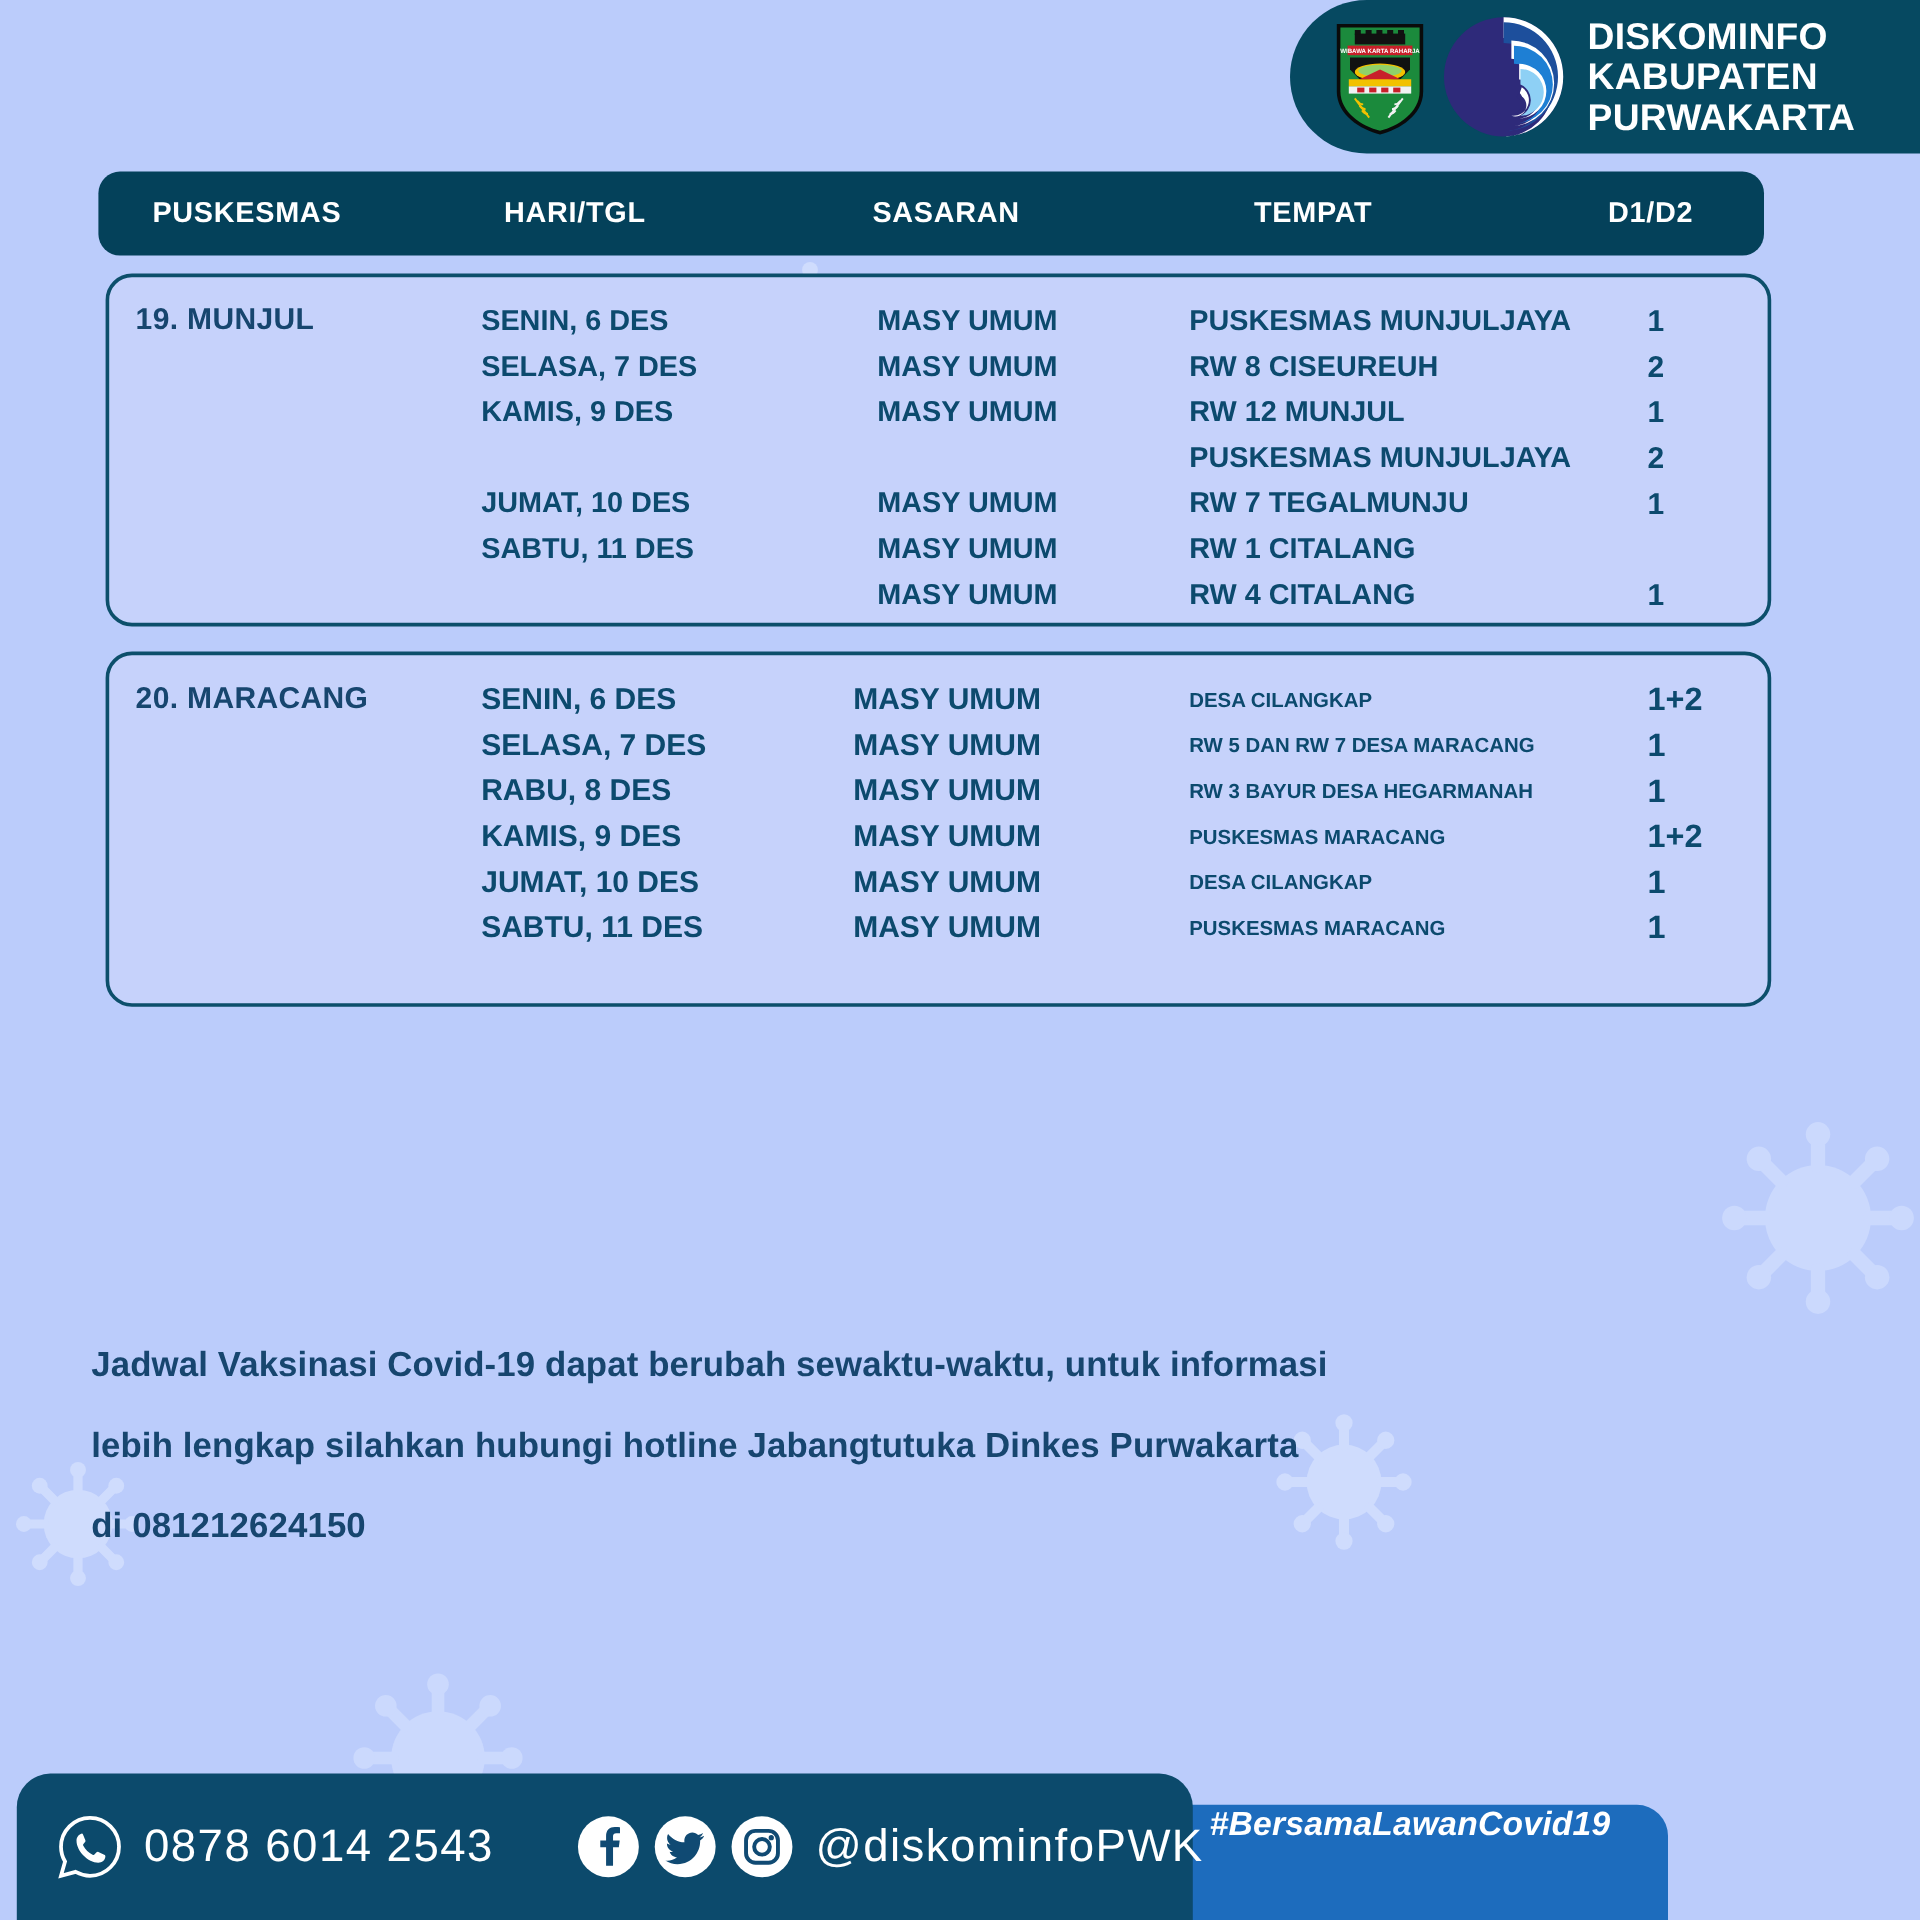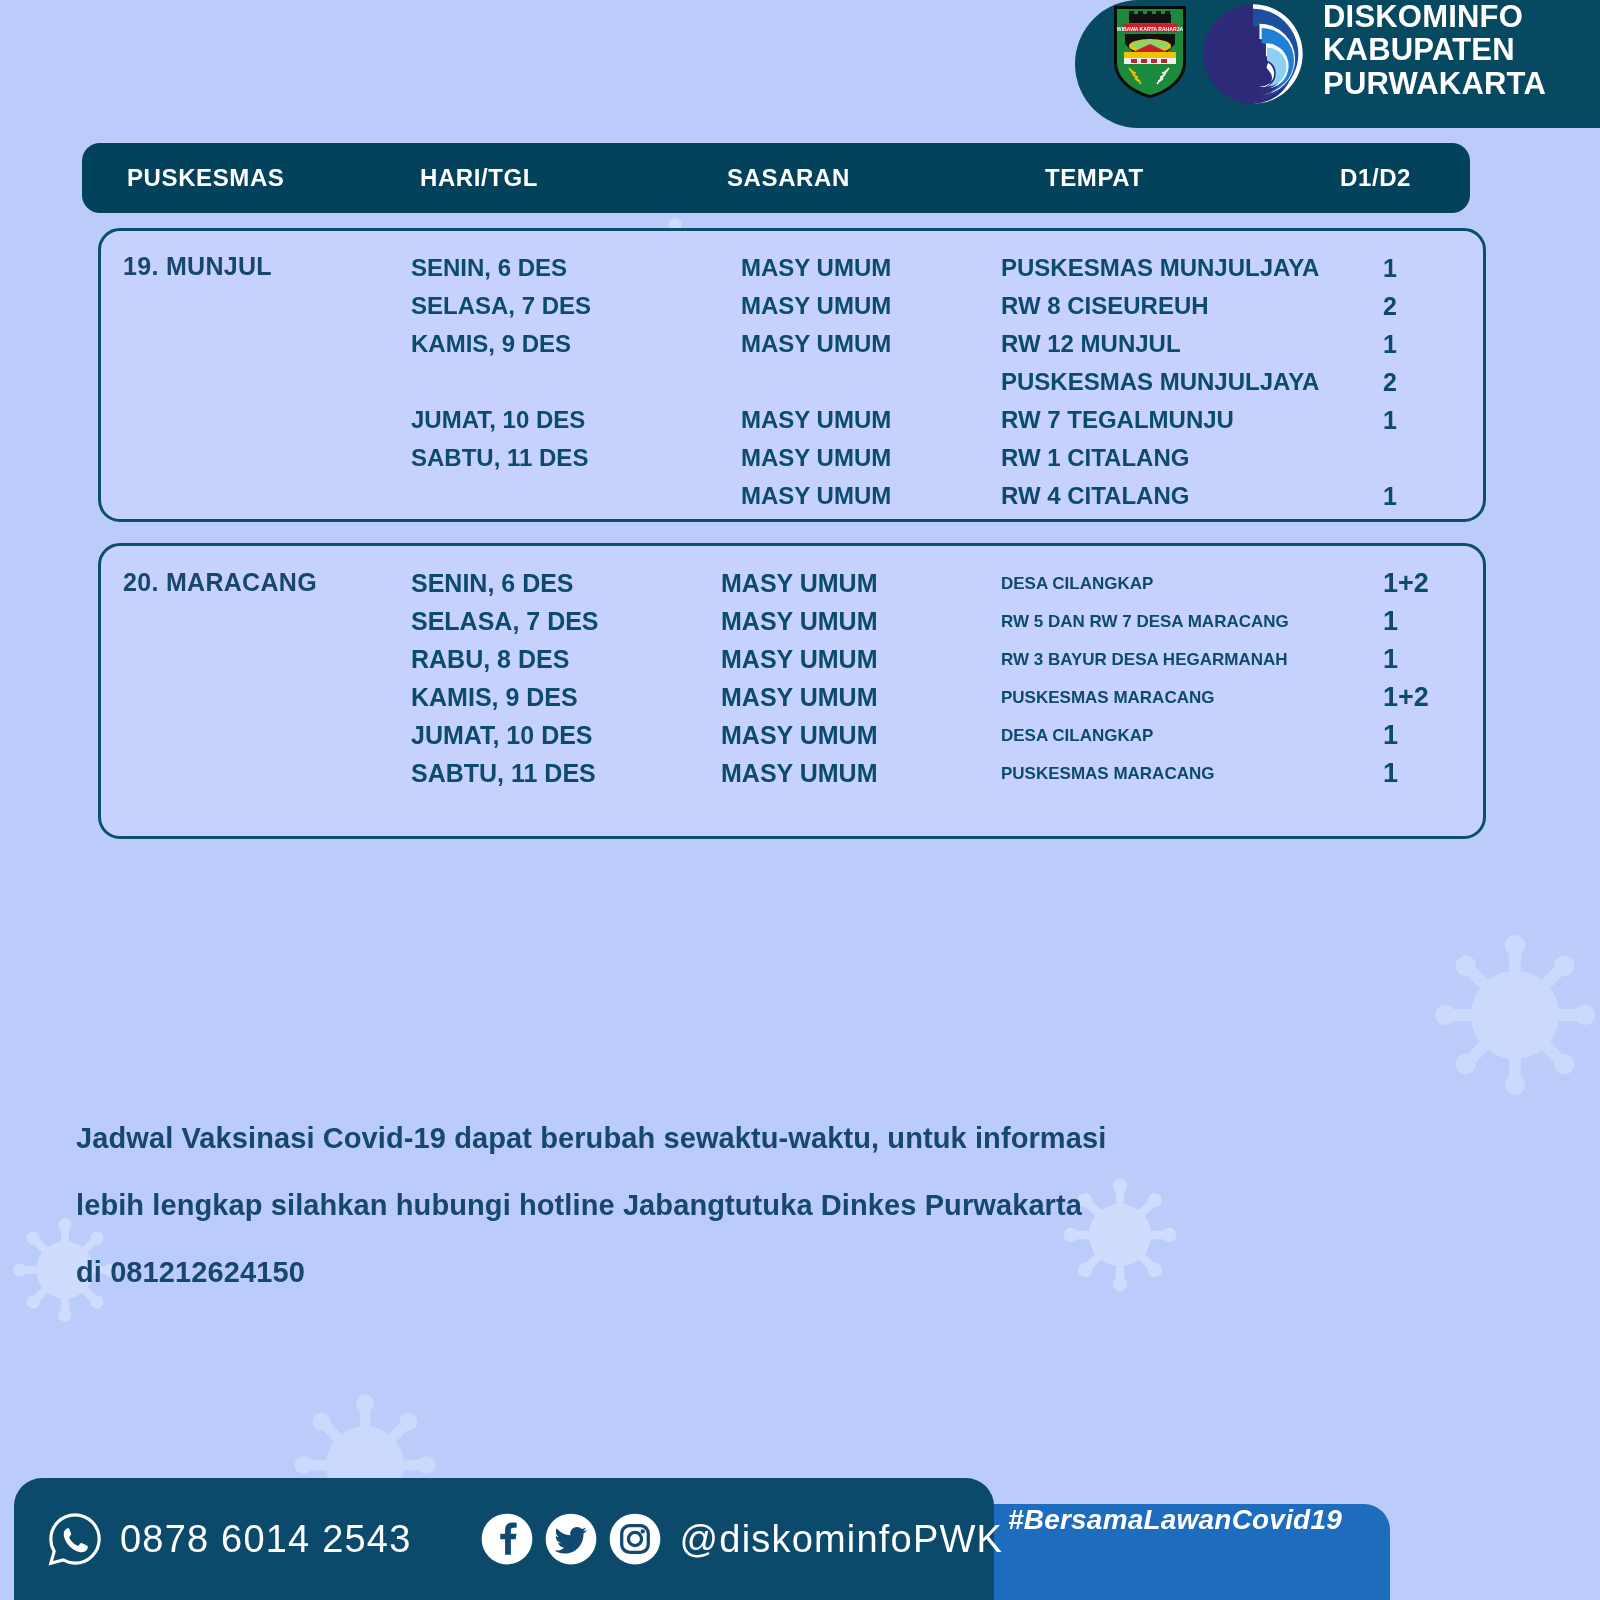--- a/index.html
+++ b/index.html
@@ -28,20 +28,21 @@
   .brandbar {
     position: absolute;
     top: 0;
     left: 1075px;
     width: 525px;
     height: 128px;
     background: #064961;
     border-top-left-radius: 64px;
     border-bottom-left-radius: 64px;
     display: flex;
+    align-items: center;
     z-index: 5;
   }
   .brand-shield { margin-left: 36px; width: 78px; height: 100px; }
   .brand-wave   { margin-left: 10px; width: 108px; height: 108px; }
   .brand-text {
     margin-left: 16px;
     color: #ffffff;
     font-weight: bold;
     font-size: 31px;
     line-height: 1.08;
@@ -73,21 +74,21 @@
   }
   .hc-pusk  { left: 45px; }
   .hc-hari  { left: 338px; }
   .hc-sas   { left: 645px; text-align: center; }
   .hc-temp  { left: 963px; }
   .hc-d12   { left: 1258px; }
 
   
   .card {
     position: absolute;
-    left: 98px;
+    left: 88px;
     width: 1388px;
     background: #c6d2fb;
     border: 3px solid #0c4f6b;
     border-radius: 22px;
     z-index: 2;
   }
   #card-munjul   { top: 228px; height: 294px; }
   #card-maracang { top: 543px; height: 296px; }
 
   .card-title {

